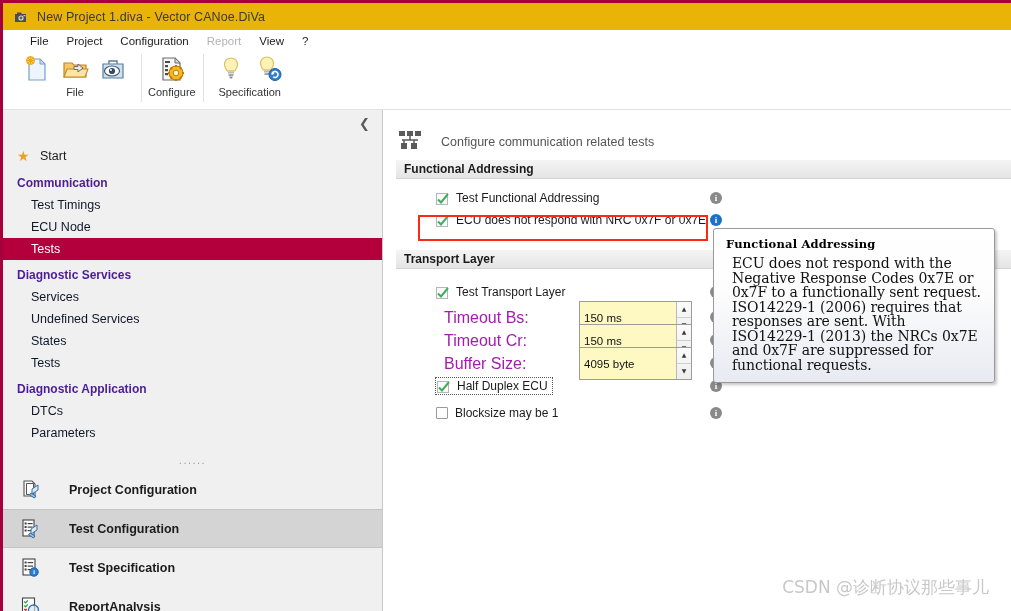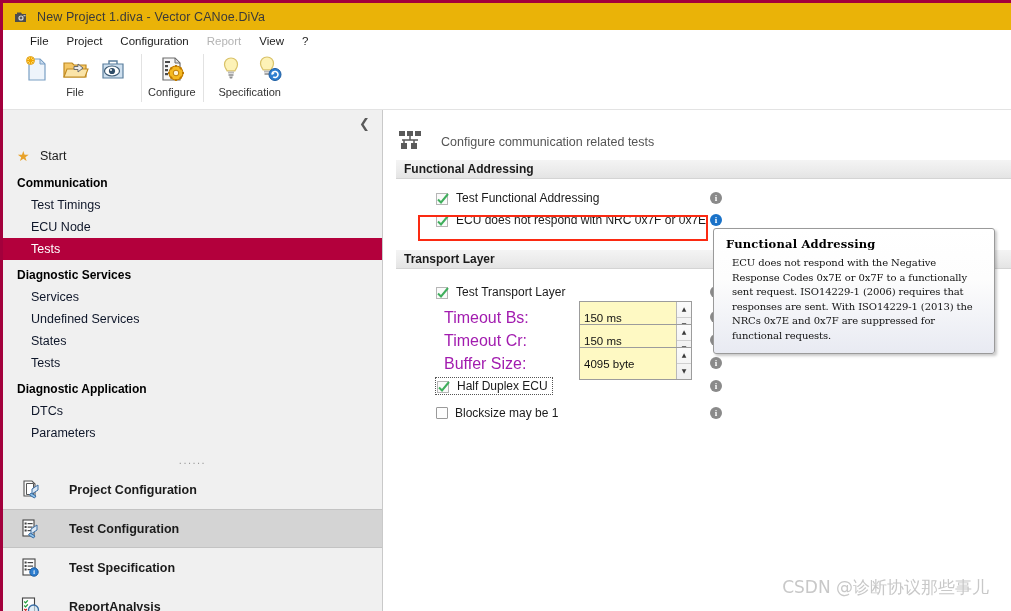--- a/index.html
+++ b/index.html
@@ -101,21 +101,21 @@
     padding: 4px 0 4px 14px; height: 24px;
     cursor: default;
   }
   .nav-start .lbl { font-size: 12.5px; color: #1b1b1b; }
   .star {
     width: 14px; height: 14px; position: relative; display:inline-block;
     color:#e8a22a; font-size: 14px; line-height: 14px;
     font-family: "DejaVu Sans", sans-serif;
   }
   .nav-group {
-    font-size: 12px; font-weight: bold; color: #000000;
+    font-size: 12px; font-weight: bold; color: #4c1d95;
     padding: 8px 0 4px 14px;
   }
   .nav-item {
     font-size: 12.5px; color: #0f172a;
     padding: 3px 0 3px 28px; height: 22px; line-height: 16px;
     cursor: default;
   }
   .nav-item.selected {
     background: #b3003c; color: #ffffff;
   }
@@ -237,21 +237,21 @@
     border-radius: 3px;
     box-shadow: 2px 2px 3px rgba(0,0,0,.22);
     padding: 8px 10px 10px 12px;
     font-family: "DejaVu Serif", serif;
   }
   .tooltip .tt-title {
     font-size: 11.5px; font-weight: bold; color: #000;
     margin-bottom: 5px; letter-spacing: .2px;
   }
   .tooltip .tt-body {
-    font-size: 10px; color: #111; line-height: 14.5px;
+    font-size: 14px; color: #111; line-height: 14.5px;
     padding-left: 6px;
     letter-spacing: -0.1px;
   }
 
   
   .watermark {
     position: absolute; right: 22px; bottom: 12px;
     font-size: 17px; color: #c8c8c8;
     font-family: "DejaVu Sans", sans-serif;
     white-space: nowrap;

